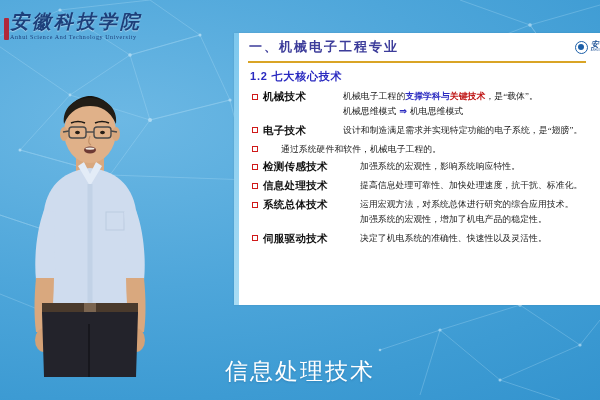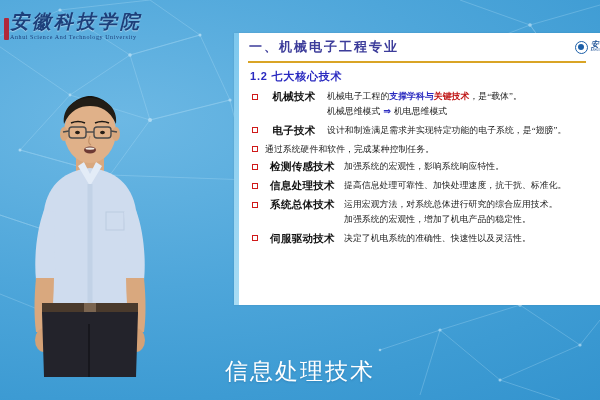--- a/index.html
+++ b/index.html
@@ -104,27 +104,27 @@
   .bullet-row{
     display:flex; align-items:flex-start; margin-bottom:6px;
   }
   .bullet-row.tight{ margin-bottom:5px; }
   .sq{
     width:6px; height:6px; border:1.4px solid #d01a1a; background:#fff;
     flex:none; margin-top:3.5px; margin-right:5px;
   }
   .term{
     font-size:10.5px; font-weight:bold; color:#111; letter-spacing:.3px;
-    white-space:nowrap; flex:none;text-align:center;
+    white-space:nowrap; flex:none;
   }
   .term.w1{ width:62px; }
   .term.w2{ width:79px; }
   .desc{
     font-family:"Liberation Serif", serif;
-    font-size:8.8px; color:#1a1a1a; line-height:1.45; margin-left:2px;
+    font-size:8.8px; color:#1a1a1a; line-height:1.45; margin-left:18px;
     letter-spacing:.1px;
   }
   .desc .b-blue{ color:#2a2ac0; font-weight:bold; }
   .desc .b-red{ color:#c01818; font-weight:bold; }
   .desc .arrow{ color:#2a2ac0; font-weight:bold; padding:0 3px; }
   .desc .line2{ display:block; margin-top:2px; }
 
   
   #caption{
     position:absolute; left:0; right:0; top:356px; text-align:center;
@@ -272,21 +272,21 @@
       </div>
 
       <div class="bullet-row tight">
         <span class="sq"></span>
         <span class="term w1">电子技术</span>
         <span class="desc">设计和制造满足需求并实现特定功能的电子系统，是“翅膀”。</span>
       </div>
 
       <div class="bullet-row tight">
         <span class="sq"></span>
-        <span class="desc">通过系统硬件和软件，完成某种控制任务。</span>
+        <span class="desc">通过系统硬件和软件，机械电子工程的。</span>
       </div>
 
       <div class="bullet-row tight">
         <span class="sq"></span>
         <span class="term w2">检测传感技术</span>
         <span class="desc">加强系统的宏观性，影响系统响应特性。</span>
       </div>
 
       <div class="bullet-row tight">
         <span class="sq"></span>

